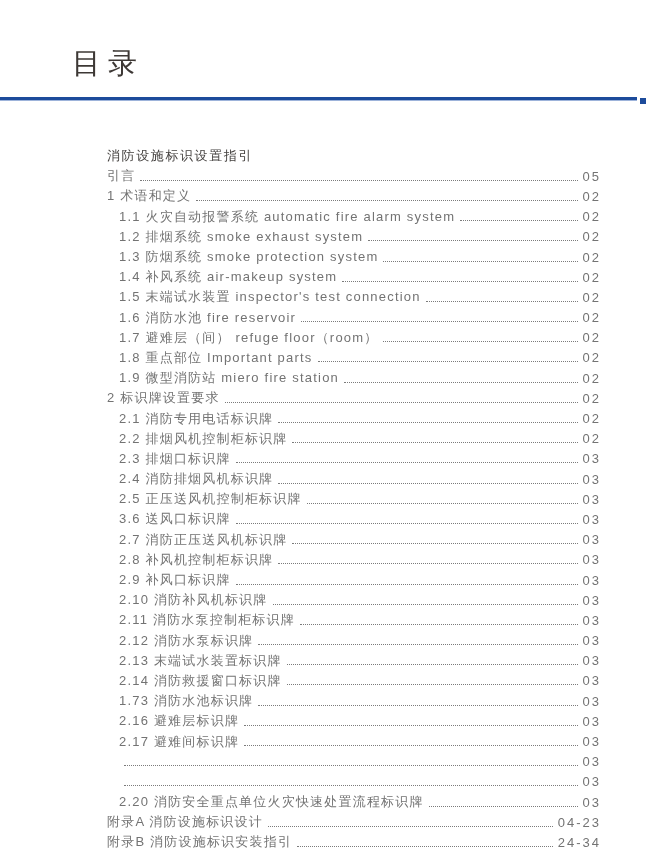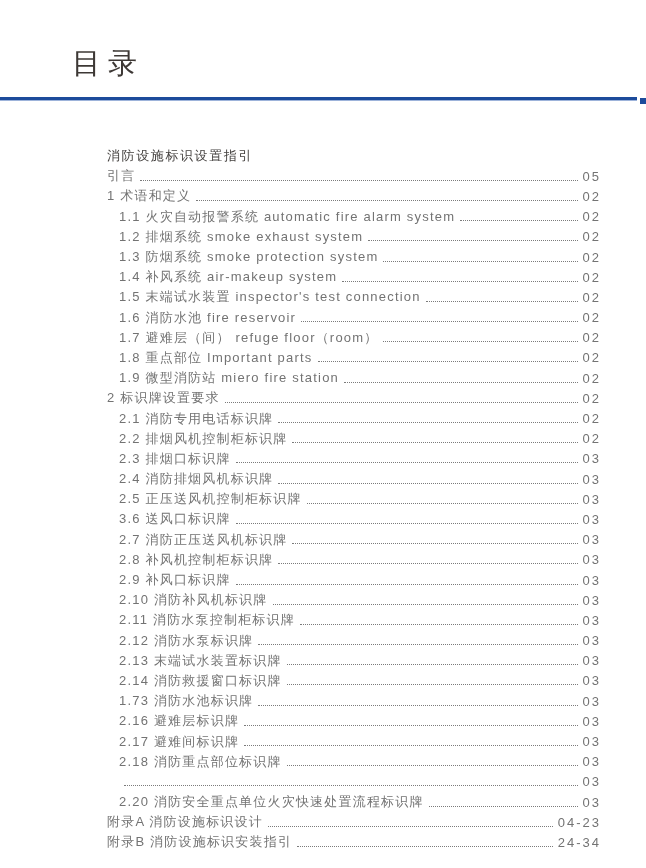--- a/index.html
+++ b/index.html
@@ -257,21 +257,20 @@
     <span class="toc-page">03</span>
   </div>
 
   <div class="toc-row indent">
     <span class="toc-label">2.17 避难间标识牌</span>
     <span class="toc-dots"></span>
     <span class="toc-page">03</span>
   </div>
 
   <div class="toc-row indent">
-    <span class="toc-label">2.18 消防重点部位标识牌</span>
     <span class="toc-dots"></span>
     <span class="toc-page">03</span>
   </div>
 
   <div class="toc-row indent">
     <span class="toc-dots"></span>
     <span class="toc-page">03</span>
   </div>
 
   <div class="toc-row indent">

